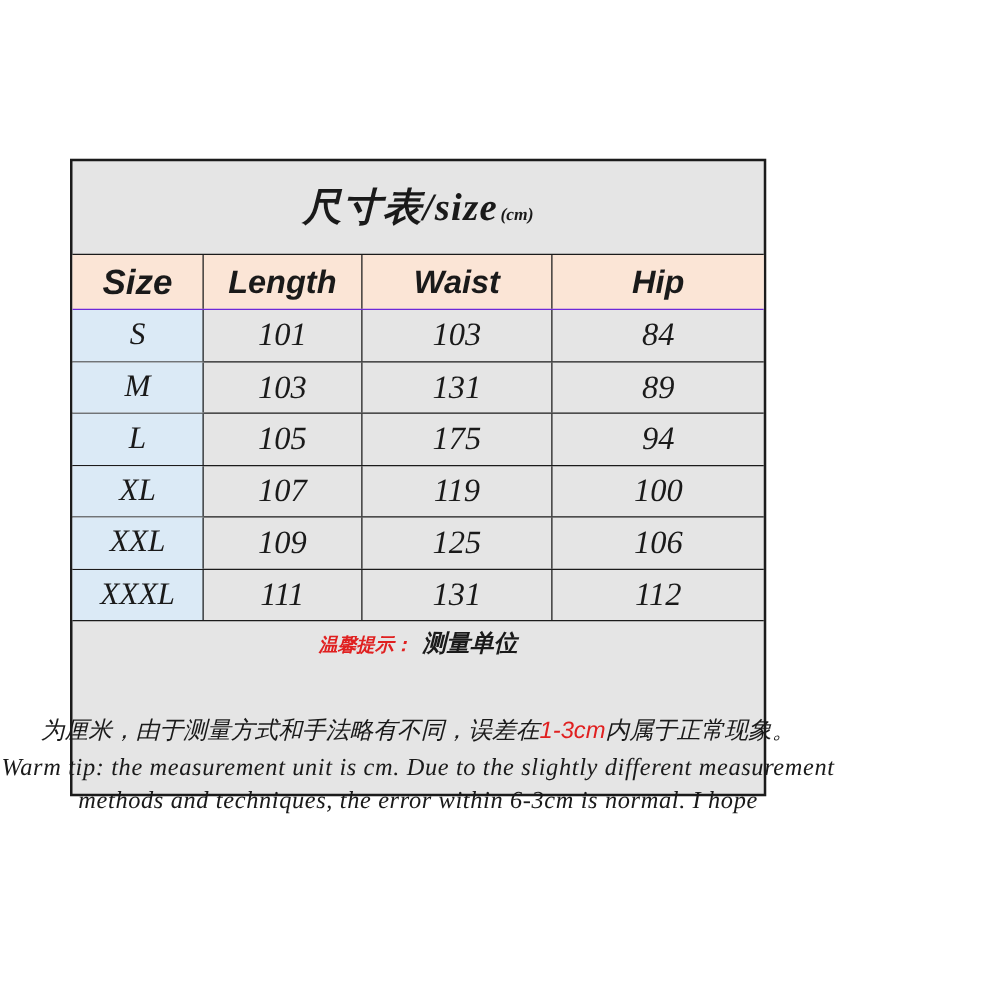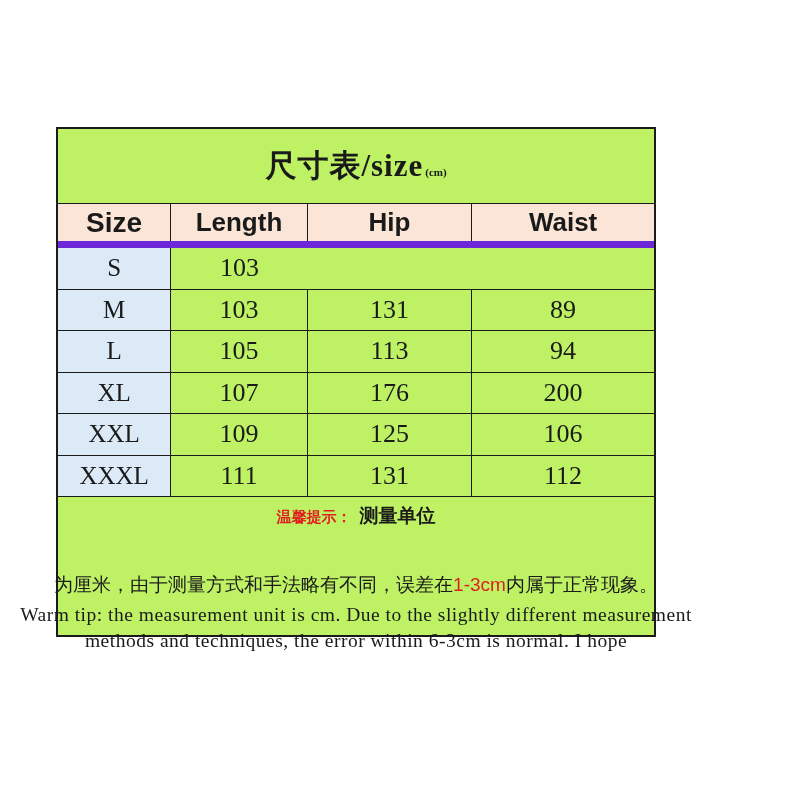--- a/index.html
+++ b/index.html
@@ -8,56 +8,57 @@
     height: 800px;
     background: #ffffff;
     font-family: "Liberation Serif", "DejaVu Serif", serif;
     color: #1a1a1a;
     overflow: hidden;
   }
   .size-table {
     position: absolute;
     left: 56px;
     top: 127px;
-    width: 600px;
+    width: 557px;
     height: 510px;
     border: 2px solid #1b1b1b;
     display: flex;
     flex-direction: column;
-    background: #bef264;
+    background: #e5e5e5;
+    font-style: italic;
   }
   
   .title-row {
     height: 75px;
     flex: 0 0 75px;
     border-bottom: 1px solid #1b1b1b;
     display: flex;
     align-items: center;
     justify-content: center;
   }
   .title-inner { display: flex; align-items: baseline; }
   .title-main {
     font-size: 31px;
     font-weight: bold;
     letter-spacing: 1px;
   }
   .title-unit {
-    font-size: 11px;
+    font-size: 14px;
     font-weight: bold;
     margin-left: 2px;
   }
   
   .grid-row {
     display: grid;
     grid-template-columns: 19% 22.9% 27.6% 30.5%;
   }
   .header-row {
     flex: 0 0 44px;
     background: #fbe5d6;
-    border-bottom: 7px solid #6d28d9;
+    border-bottom: 1px solid #6d28d9;
     font-family: "Liberation Sans", "DejaVu Sans", sans-serif;
   }
   .header-row .cell {
     font-weight: bold;
     font-size: 26px;
   }
   .header-row .cell:first-child { font-size: 28px; }
   .data-row {
     flex: 0 0 41.5px;
     border-bottom: 1px solid #1b1b1b;
@@ -119,48 +120,50 @@
   <div class="title-row">
     <div class="title-inner">
       <span class="title-main">尺寸表/size</span>
       <span class="title-unit">(cm)</span>
     </div>
   </div>
 
   <div class="grid-row header-row">
     <div class="cell">Size</div>
     <div class="cell">Length</div>
+    <div class="cell">Waist</div>
     <div class="cell">Hip</div>
-    <div class="cell">Waist</div>
   </div>
 
   <div class="grid-row data-row">
     <div class="cell size-cell">S</div>
+    <div class="cell">101</div>
     <div class="cell">103</div>
+    <div class="cell">84</div>
   </div>
 
   <div class="grid-row data-row">
     <div class="cell size-cell">M</div>
     <div class="cell">103</div>
     <div class="cell">131</div>
     <div class="cell">89</div>
   </div>
 
   <div class="grid-row data-row">
     <div class="cell size-cell">L</div>
     <div class="cell">105</div>
-    <div class="cell">113</div>
+    <div class="cell">175</div>
     <div class="cell">94</div>
   </div>
 
   <div class="grid-row data-row">
     <div class="cell size-cell">XL</div>
     <div class="cell">107</div>
-    <div class="cell">176</div>
-    <div class="cell">200</div>
+    <div class="cell">119</div>
+    <div class="cell">100</div>
   </div>
 
   <div class="grid-row data-row">
     <div class="cell size-cell">XXL</div>
     <div class="cell">109</div>
     <div class="cell">125</div>
     <div class="cell">106</div>
   </div>
 
   <div class="grid-row data-row">

